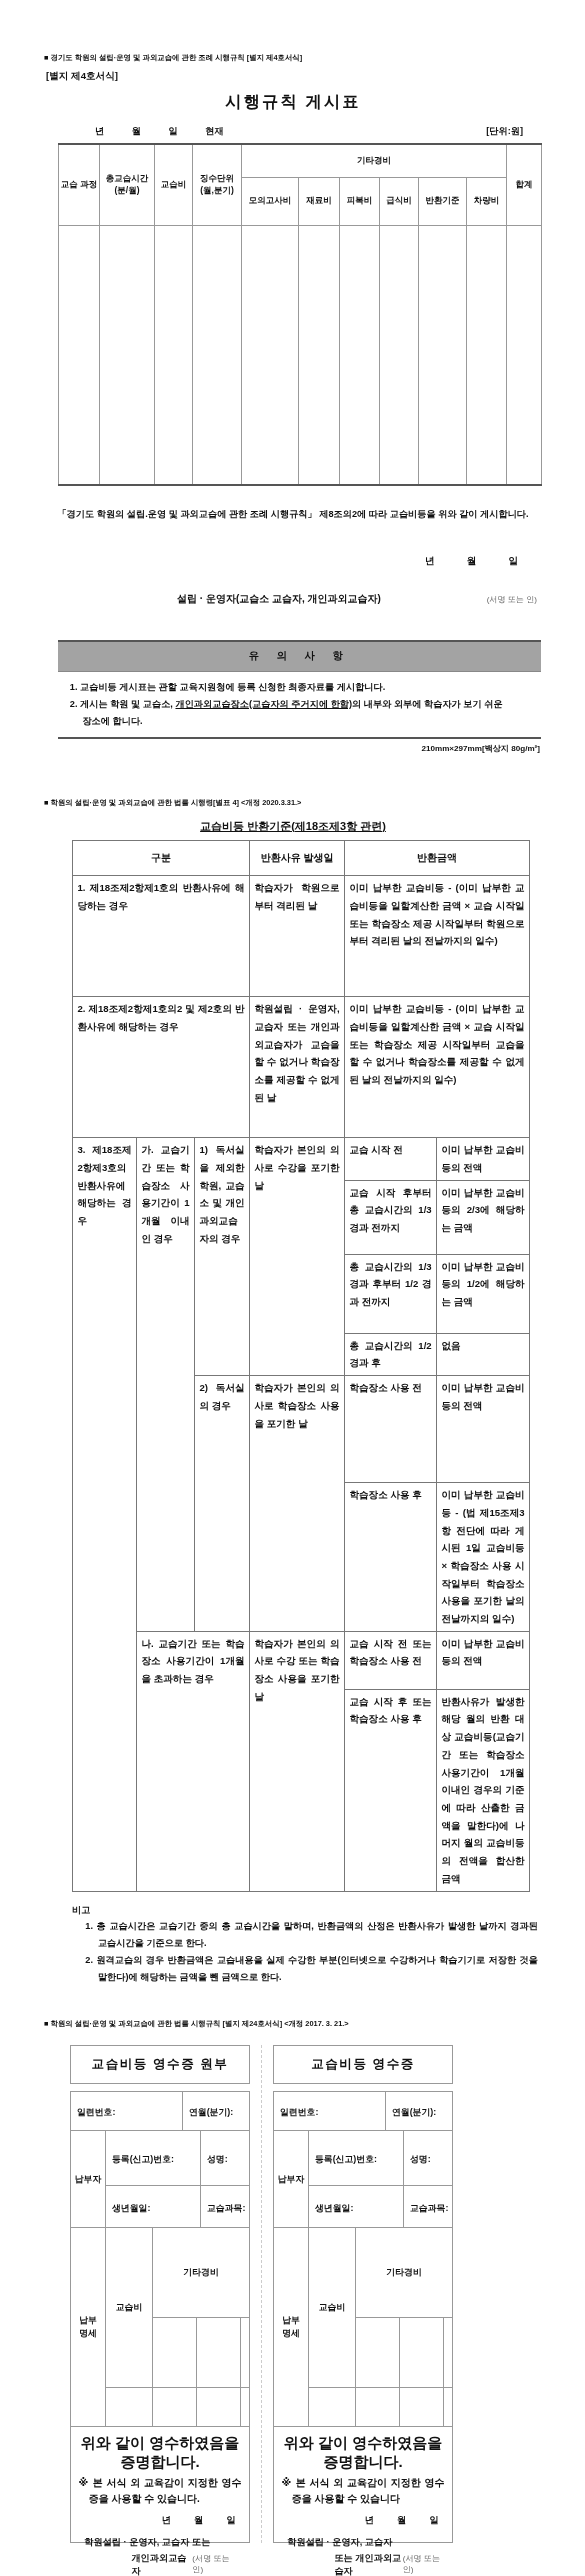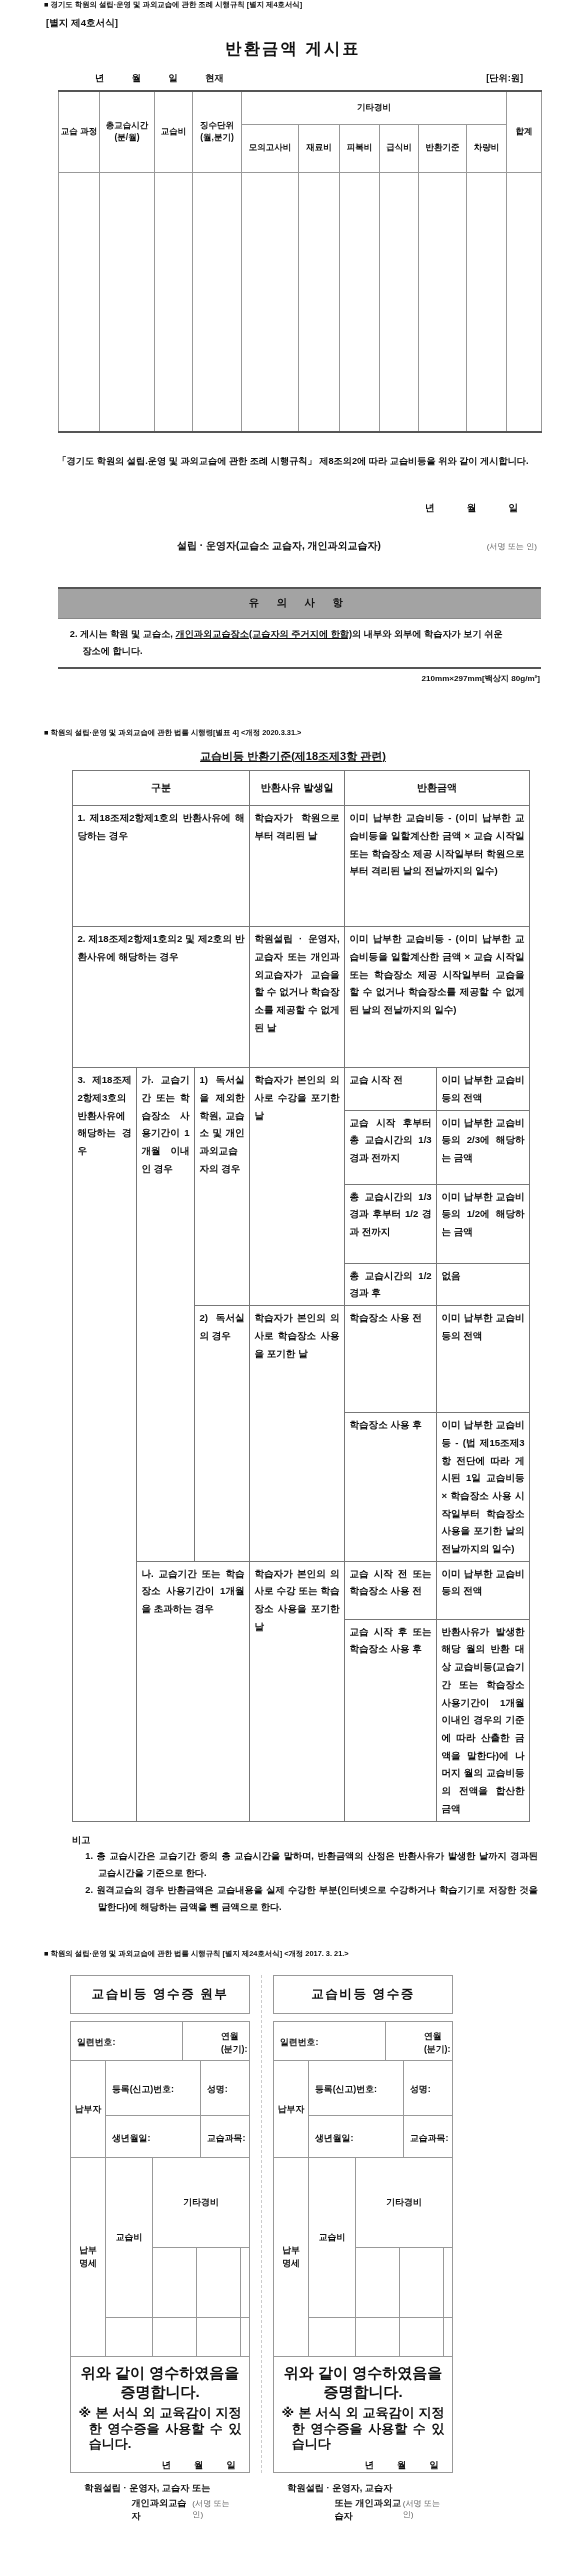--- a/index.html
+++ b/index.html
@@ -1,17 +1,17 @@
 <!DOCTYPE html>
 <html style="font-size:11.8px"><head>
 <meta charset="utf-8">
 <style>
   html,body{margin:0;padding:0;background:#fff;}
   body{font-family:"Liberation Sans","DejaVu Sans",sans-serif;color:#111;}
-  .page{position:relative;width:586px;height:2576px;overflow:hidden;background:#fff;box-sizing:border-box;}
+  .page{position:relative;width:586px;height:2576px;overflow:hidden;background:#fff;box-sizing:border-box;padding-top:53px;}
 
   .marker{font-size:7.4px;font-weight:700;margin:0 41px 0 44px;letter-spacing:0px;}
   .form-code{font-size:9.6px;font-weight:800;margin:7.4px 0 0 46px;}
   .doc-title{font-size:16.2px;font-weight:800;text-align:center;margin-top:7.4px;letter-spacing:2.2px;}
   .date-row{display:flex;justify-content:space-between;margin:11.8px 63px 0 95px;font-size:9.2px;font-weight:700;}
   .wsp{word-spacing:25px;}
 
   table{border-collapse:collapse;table-layout:fixed;}
   table.main{width:483px;margin:5.9px 0 0 58px;border-top:2.2px solid #555;border-bottom:2.2px solid #555;border-left:0.7px solid #999;border-right:0.7px solid #999;}
   table.main th{border:0.7px solid #999;font-size:8.5px;font-weight:700;text-align:center;vertical-align:middle;padding:1.5px;word-break:keep-all;}
@@ -42,21 +42,21 @@
   .remark-title{line-height:16.2px;}
   .remark-item{margin-left:13.3px;width:440px;padding-left:12.6px;text-indent:-12.6px;line-height:17px;text-align:justify;word-break:keep-all;}
 
   .marker3{margin-top:32.5px;}
   .receipts{display:flex;margin:16.2px 0 0 70px;align-items:stretch;}
   .rcol{width:180px;box-sizing:border-box;}
   .rdivider{border-left:1.5px dashed #ccc;margin:0 11px;}
   .rtitle{border:0.7px solid #999;height:39px;box-sizing:border-box;display:flex;align-items:center;justify-content:center;font-size:12.6px;font-weight:800;letter-spacing:1.5px;}
   .rtable{border:0.7px solid #999;margin-top:7.4px;font-size:8.9px;font-weight:700;box-sizing:border-box;}
   .rtable .cell{box-sizing:border-box;padding:3px 0 0 5.9px;display:flex;align-items:center;}
-  .rrow1{display:flex;height:38px;gap:32px;}
+  .rrow1{display:flex;height:38px;}
   .rrow1 .c1{width:112px;border-right:0.7px solid #999;}
   .rrow1 .c2{flex:1;}
   .rblock{display:flex;border-top:0.7px solid #999;}
   .rlabel{width:35px;border-right:0.7px solid #999;display:flex;flex-direction:column;align-items:center;justify-content:center;box-sizing:border-box;line-height:12.6px;}
   .rb2-rows{flex:1;}
   .rb2-r{display:flex;}
   .rb2-r.r1{height:54px;}
   .rb2-r.r2{height:41px;border-top:0.7px solid #999;}
   .rb2-r .f1{width:95px;border-right:0.7px solid #999;box-sizing:border-box;}
   .rb2-r .f2{flex:1;}
@@ -70,33 +70,33 @@
   .other-sub .s1{width:44px;border-right:0.7px solid #999;}
   .other-sub .s2{width:44px;border-right:0.7px solid #999;}
   .other-sub .s3{flex:1;}
   .rb3-bottom{display:flex;height:39px;border-top:0.7px solid #999;box-sizing:border-box;}
   .rb3-bottom .b0{width:47px;border-right:0.7px solid #999;box-sizing:border-box;}
   .rb3-bottom .b1{width:44px;border-right:0.7px solid #999;box-sizing:border-box;}
   .rb3-bottom .b2{width:44px;border-right:0.7px solid #999;box-sizing:border-box;}
   .rb3-bottom .b3{flex:1;}
   .rcert{border:0.7px solid #999;border-top:none;height:116px;box-sizing:border-box;padding:6.6px 7.4px 3px;font-weight:700;}
   .cert-line{text-align:center;font-size:15px;}
-  .cert-note{font-size:13px;line-height:15.5px;margin-top:3.7px;padding-left:10.3px;text-indent:-10.3px;text-align:justify;word-break:break-all;}
+  .cert-note{font-size:10px;line-height:15.5px;margin-top:3.7px;padding-left:10.3px;text-indent:-10.3px;text-align:justify;word-break:break-all;}
   .cert-date{text-align:right;font-size:9.2px;word-spacing:20.7px;margin-top:7.4px;padding-right:5.9px;}
   .cert-signer1{margin-top:9.6px;font-size:9.2px;padding-left:5.9px;}
   .cert-signer2{display:flex;justify-content:space-between;align-items:baseline;padding:2.2px 1.5px 0 53px;font-size:9.2px;}
 </style>
 </head>
 <body>
 
 <div class="page">
 
   <div class="marker">■ 경기도 학원의 설립·운영 및 과외교습에 관한 조례 시행규칙 [별지 제4호서식]</div>
   <div class="form-code">[별지 제4호서식]</div>
-  <div class="doc-title">반환금액 게시표</div>
+  <div class="doc-title">시행규칙 게시표</div>
 
   <div class="date-row">
     <span class="wsp">년 월 일 현재</span>
     <span>[단위:원]</span>
   </div>
 
   <table class="main">
     <colgroup>
       <col style="width:41px">
         <col style="width:55px">
@@ -146,20 +146,21 @@
   <div class="decl">「경기도 학원의 설립.운영 및 과외교습에 관한 조례 시행규칙」 제8조의2에 따라 교습비등을 위와 같이 게시합니다.</div>
   <div class="date-blank">년 월 일</div>
   <div class="signer-row">
     <span class="signer">설립 · 운영자(교습소 교습자, 개인과외교습자)</span>
     <span class="sign-note">(서명 또는 인)</span>
   </div>
 
   <div class="notice">
     <div class="notice-band">유 의 사 항</div>
     <div class="notice-items">
+      <div class="n-item">1. 교습비등 게시표는 관할 교육지원청에 등록 신청한 최종자료를 게시합니다.</div>
       <div class="n-item"><span>2. 게시는 학원 및 교습소, </span><span class="u">개인과외교습장소(교습자의 주거지에 한함)</span><span>의 내부와 외부에 학습자가 보기 쉬운 장소에 합니다.</span></div>
     </div>
   </div>
   <div class="paper-note">210mm×297mm[백상지 80g/m²]</div>
 
   <div class="marker marker2">■ 학원의 설립·운영 및 과외교습에 관한 법률 시행령[별표 4] &lt;개정 2020.3.31.&gt;</div>
   <div class="t2-title"><span>교습비등 반환기준(제18조제3항 관련)</span></div>
 
   <table class="refund">
     <colgroup>

